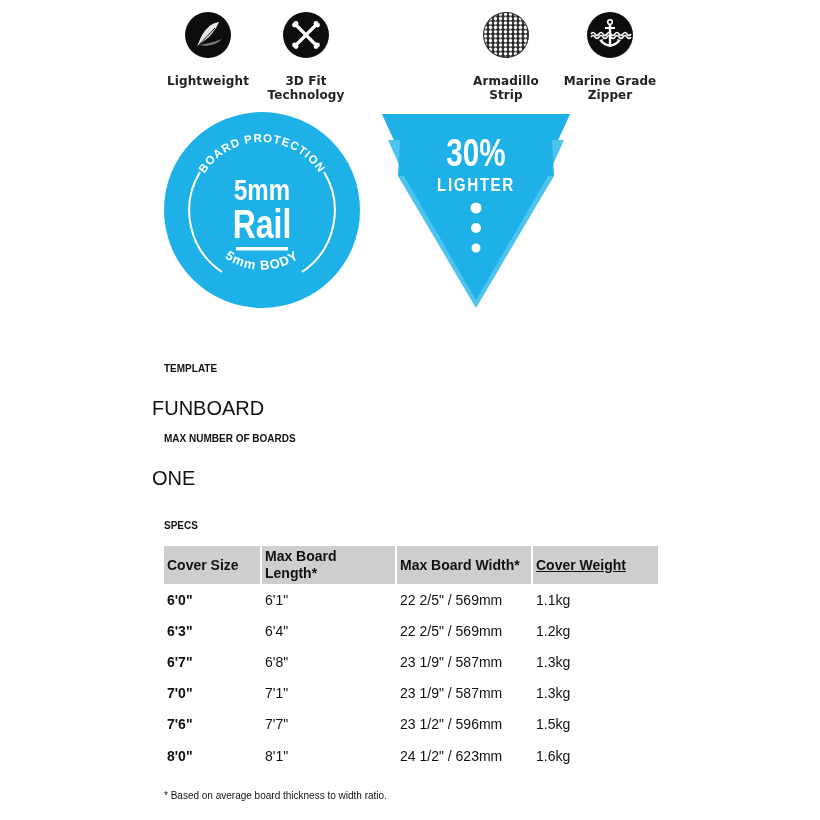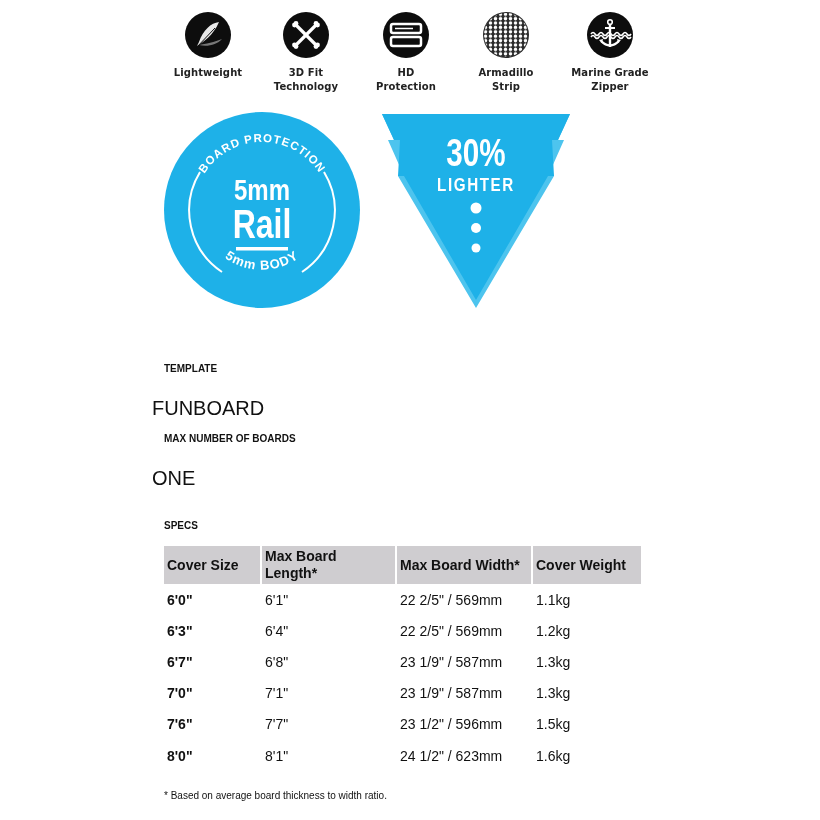--- a/index.html
+++ b/index.html
@@ -7,22 +7,22 @@
     body { position: relative; font-family: "Liberation Sans", sans-serif; color: #111; }
 
     .features { position: absolute; top: 12px; left: 160px; width: 500px; height: 90px; }
     .feature { position: absolute; top: 0; width: 100px; text-align: center; }
     .feature .icon-circle {
       width: 46px; height: 46px; border-radius: 50%; background: #0d0d0d;
       margin: 0 auto; position: relative; overflow: hidden;
     }
     .feature .icon-circle svg { position: absolute; left: 0; top: 0; width: 46px; height: 46px; }
     .feature .label {
-      font-family: "DejaVu Sans", sans-serif; font-weight: bold; font-size: 10px;
-      line-height: 14px; color: #222; margin-top: 8px; letter-spacing: 0.1px;
+      font-family: "DejaVu Sans", sans-serif; font-weight: bold; font-size: 12px;
+      line-height: 14px; color: #222; margin-top: 16px; letter-spacing: 0.1px;
     }
 
     .badge-circle { position: absolute; left: 164px; top: 112px; width: 196px; height: 196px; }
     .badge-tri { position: absolute; left: 378px; top: 110px; width: 196px; height: 200px; }
 
     .section-title {
       position: absolute; left: 164px; font-weight: bold; font-size: 10px; color: #111;
     }
     .section-value { position: absolute; left: 152px; font-size: 20px; color: #111; }
 
@@ -30,21 +30,21 @@
     .specs-table th {
       background: #cfcdd0; font-weight: bold; font-size: 14px; text-align: left;
       vertical-align: middle; padding: 2px 3px; height: 37px; line-height: 17px;
       border-right: 2px solid #ffffff;
     }
     .specs-table th:last-child { border-right: none; }
     .specs-table td {
       font-size: 14px; height: 31.2px; padding: 0 3px; vertical-align: middle; color: #111;
     }
     .specs-table td.size { font-weight: bold; }
-    .col1 { width: 98px; } .col2 { width: 135px; } .col3 { width: 136px; } .col4 { width: 108px; }
+    .col1 { width: 98px; } .col2 { width: 135px; } .col3 { width: 136px; } .col4 { width: 125px; text-decoration: underline; }
 
     .footnote { position: absolute; left: 164px; top: 790px; font-size: 10px; color: #111; }
   </style>
 </head>
 <body>
 
 <div class="features">
   <div class="feature" style="left:-2px;">
     <div class="icon-circle">
       <svg viewBox="0 0 46 46">
@@ -77,33 +77,20 @@
             <circle cx="33" cy="34.5" r="2.4"></circle>
         </g>
       </svg>
     </div>
     <div class="label">
       <div>3D Fit</div>
       <div>Technology</div>
     </div>
   </div>
 
-  <div class="feature" style="left:196px;">
-    <div class="icon-circle">
-      <svg viewBox="0 0 46 46">
-        <rect x="8" y="12" width="30" height="9" rx="2" fill="none" stroke="#fff" stroke-width="2.5"></rect>
-        <rect x="8" y="25" width="30" height="9" rx="2" fill="none" stroke="#fff" stroke-width="2.5"></rect>
-        <line x1="12" y1="16.5" x2="30" y2="16.5" stroke="#fff" stroke-width="1.5"></line>
-      </svg>
-    </div>
-    <div class="label">
-      <div>HD</div>
-      <div>Protection</div>
-    </div>
-  </div>
 
   <div class="feature" style="left:296px;">
     <div class="icon-circle" style="background:#2a2a2a;">
       <svg viewBox="0 0 46 46">
         <defs>
           <pattern id="hex" width="5" height="4.4" patternUnits="userSpaceOnUse">
             <circle cx="2.5" cy="2.2" r="1.7" fill="#fff"></circle>
           </pattern>
           <pattern id="hex2" x="2.5" y="2.2" width="5" height="4.4" patternUnits="userSpaceOnUse">
             <circle cx="2.5" cy="2.2" r="1.7" fill="#fff"></circle>

